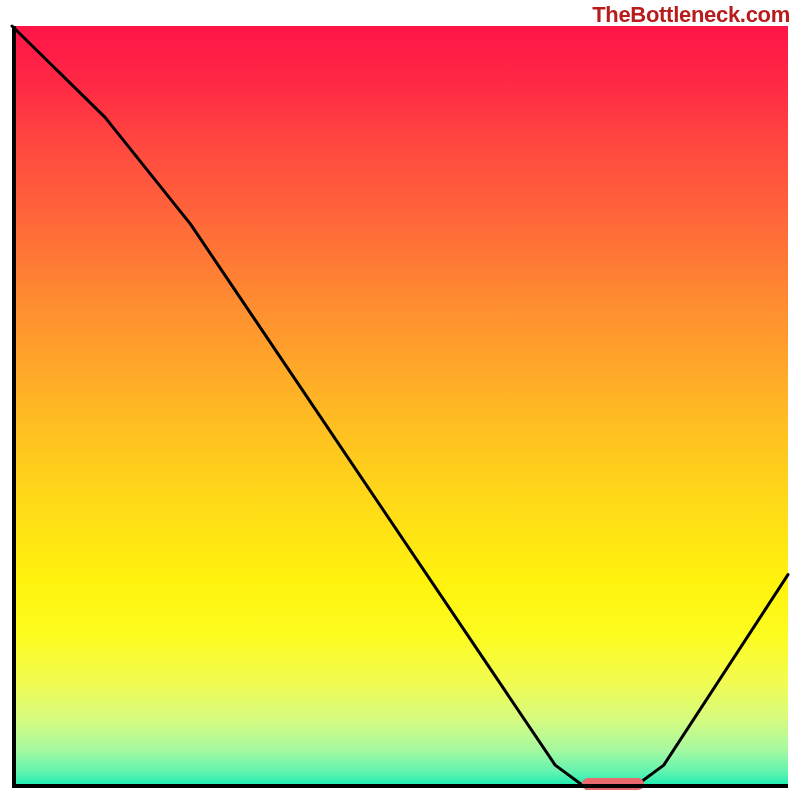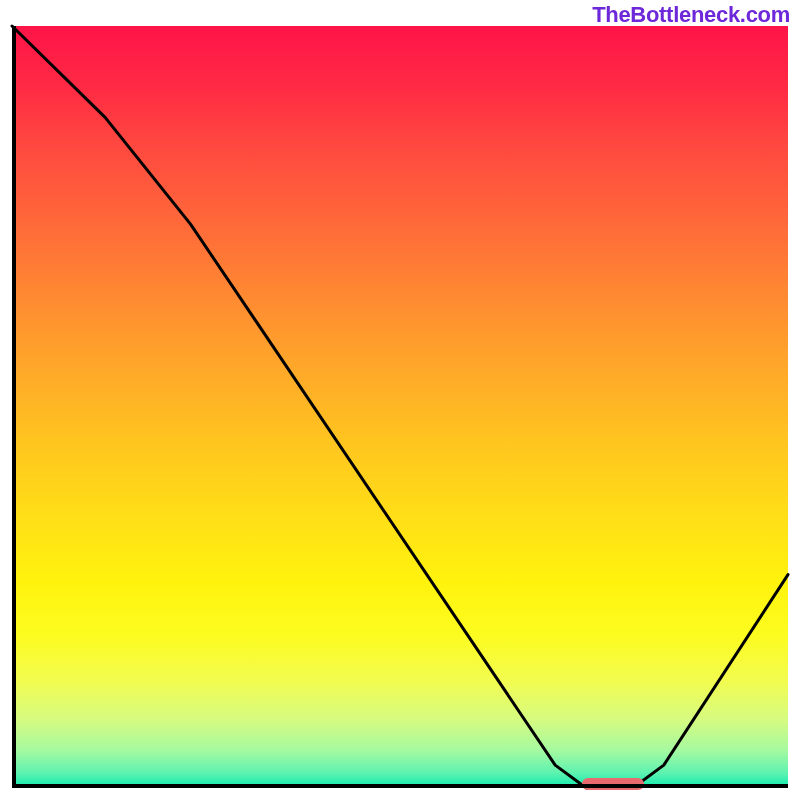--- a/index.html
+++ b/index.html
@@ -49,21 +49,21 @@
     width: 4px;
     height: 762px;
   }
   .watermark {
     position: absolute;
     top: 2px;
     right: 10px;
     font-family: Arial, Helvetica, sans-serif;
     font-size: 22px;
     font-weight: bold;
-    color: #6d28d9;
+    color: #b91c1c;
     letter-spacing: -0.3px;
   }
   svg.curve {
     position: absolute;
     left: 12px;
     top: 26px;
     width: 776px;
     height: 762px;
     overflow: visible;
   }

